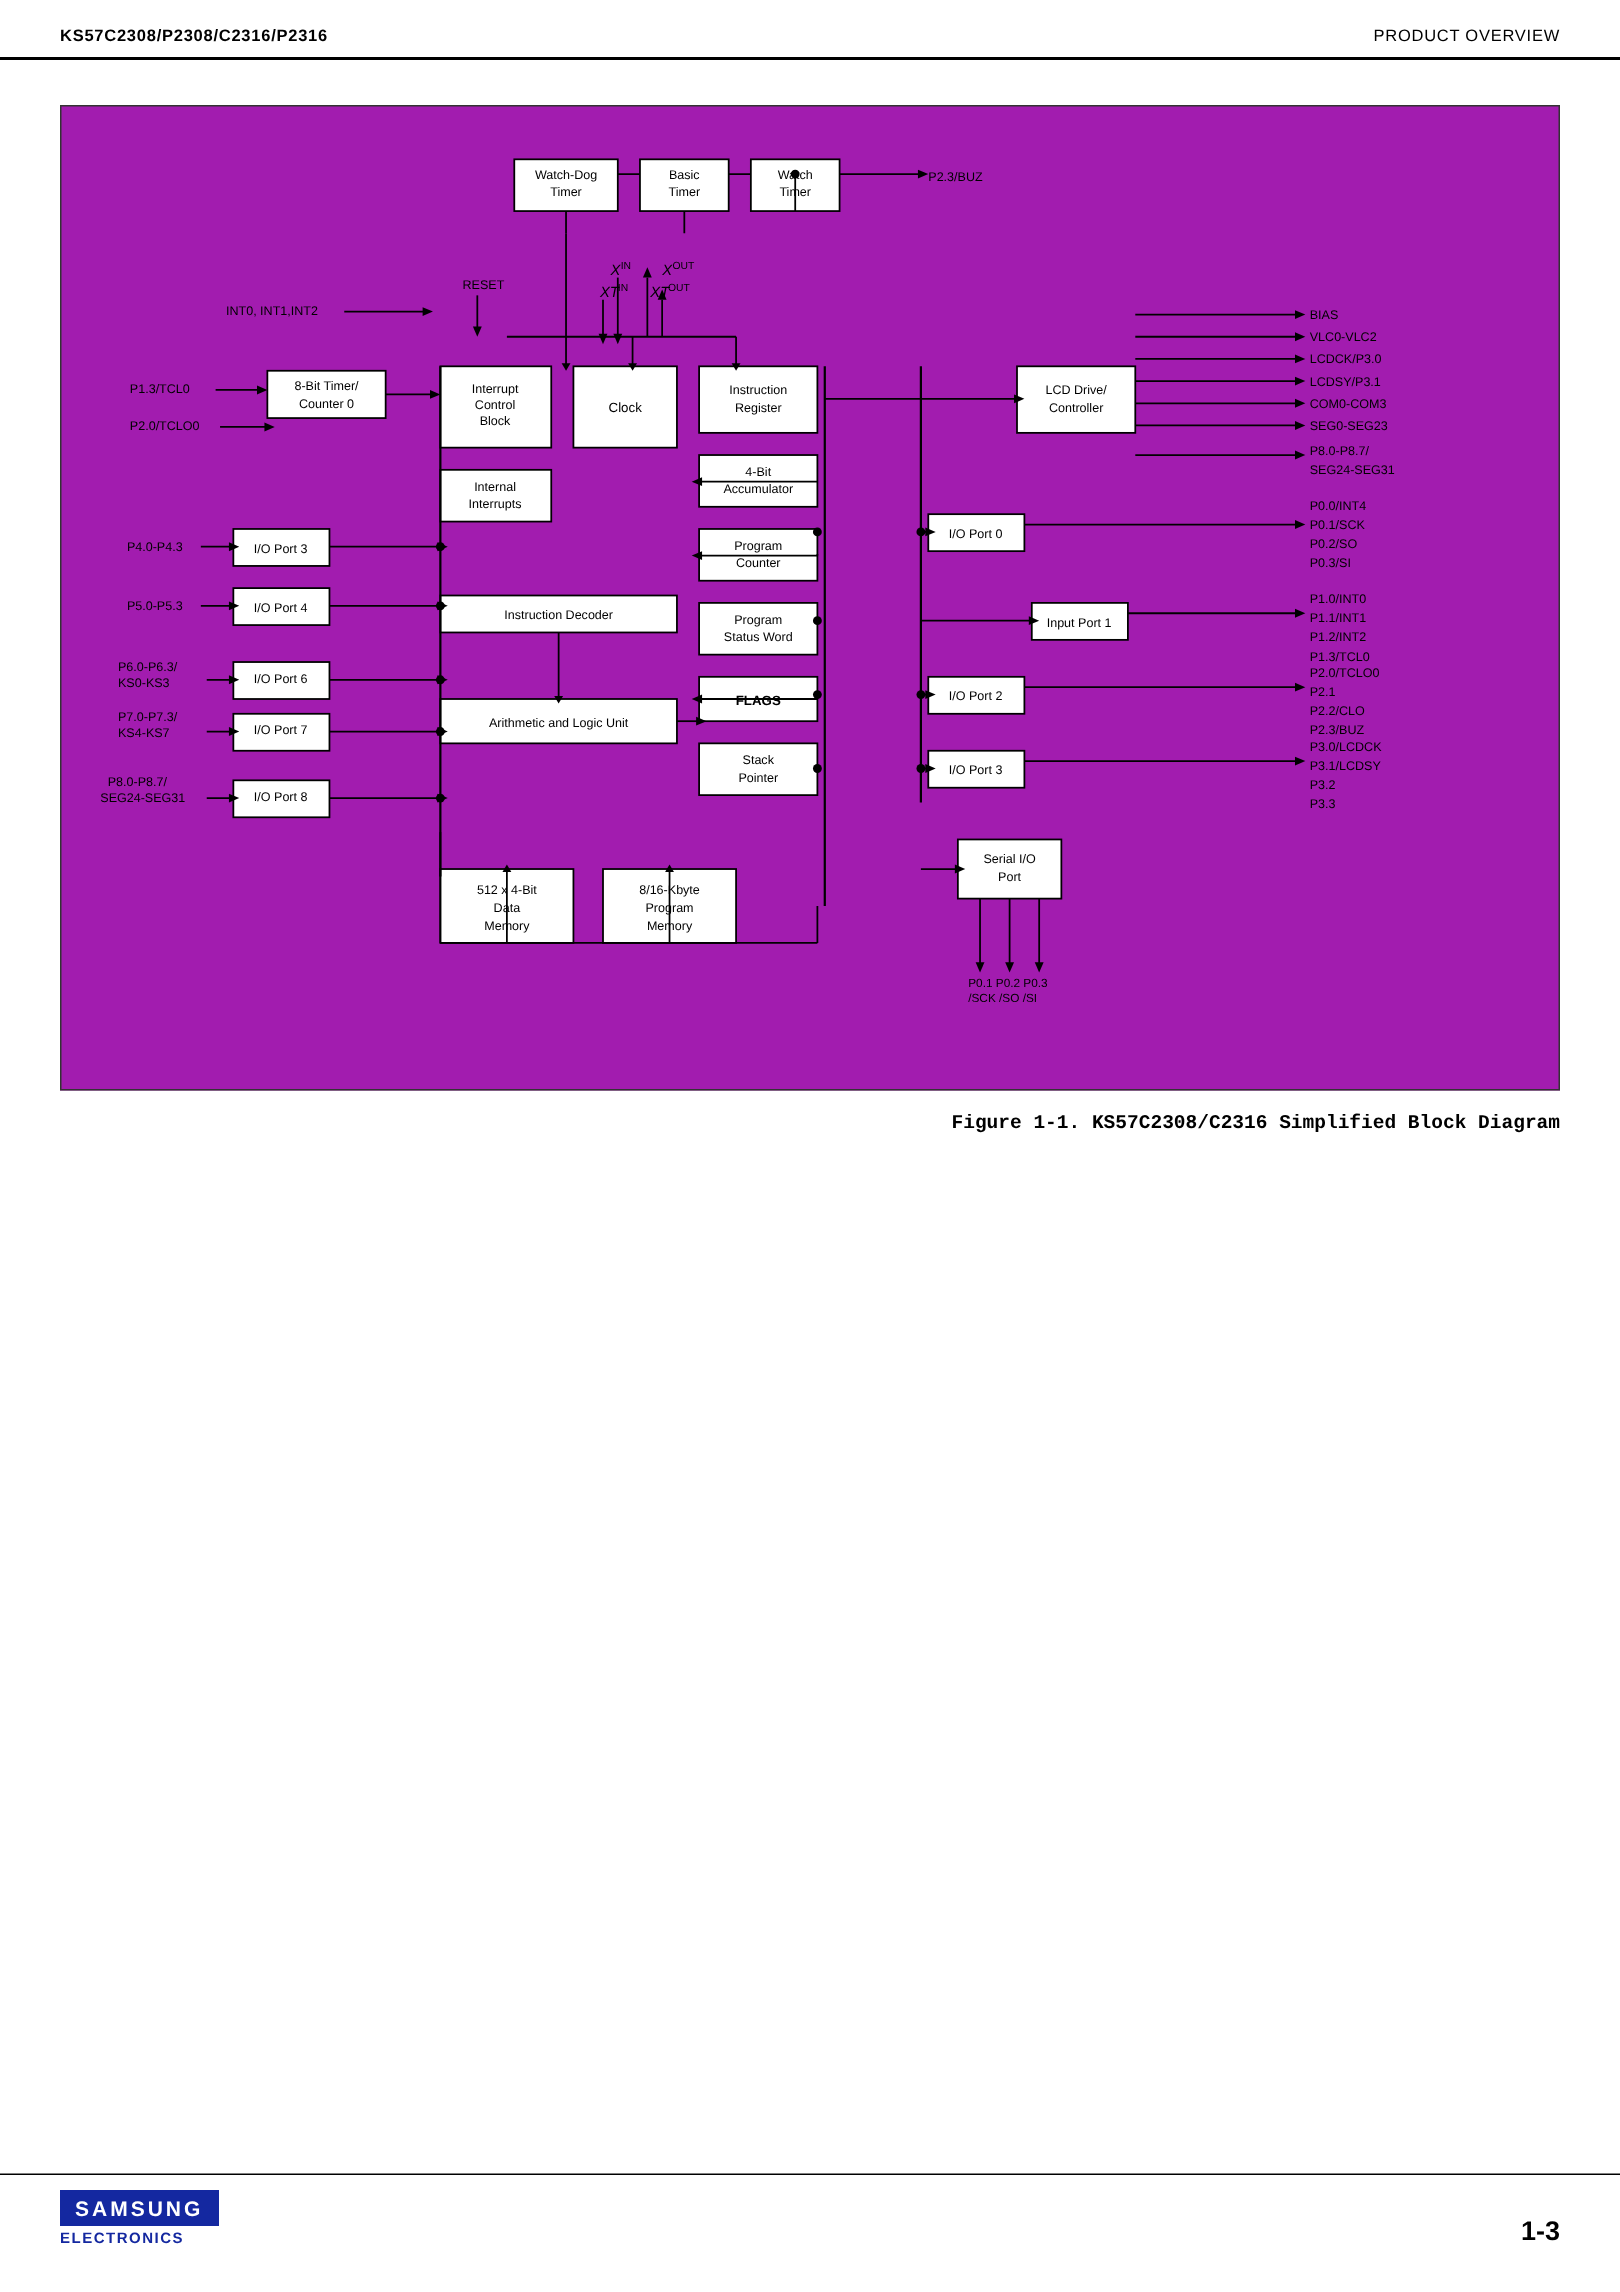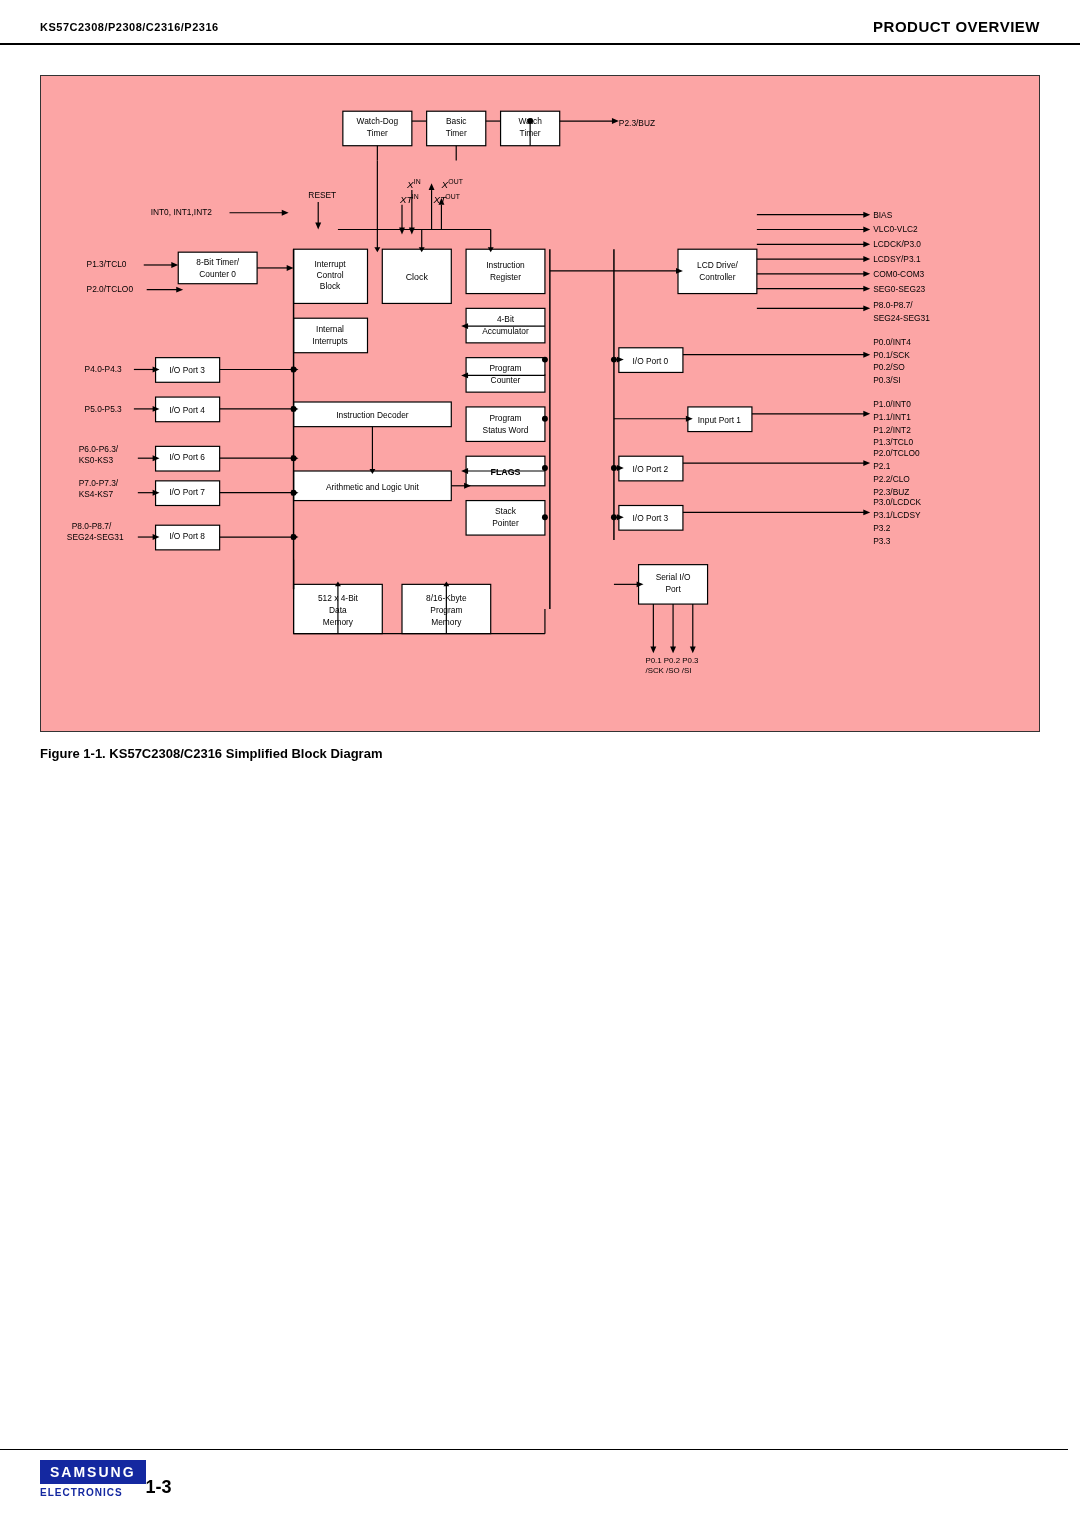--- a/index.html
+++ b/index.html
@@ -22,57 +22,59 @@
       gap: 40px;
     }
 
     .header-left {
       font-weight: bold;
       font-size: 11px;
       letter-spacing: 0.5px;
     }
 
     .header-right {
-      font-weight: bold;
-      font-size: 15px;
+      font-weight: normal;
+      font-size: 11px;
       letter-spacing: 0.5px;
     }
 
     .page-content {
       padding: 30px 40px 20px 40px;
     }
 
     .section-title {
       font-size: 20px;
       font-weight: bold;
       margin-bottom: 24px;
       letter-spacing: 1px;
     }
 
     .diagram-container {
       border: 1.5px solid #333;
       padding: 16px;
       position: relative;
-      background: #fca5a5;
+      background: #a21caf;
       margin-bottom: 14px;
     }
 
     .figure-caption {
-      text-align: left;
+      text-align: right;
       font-size: 13px;
       font-weight: bold;
       margin-bottom: 20px;
+      font-family: Liberation Mono, monospace;
     }
 
     .page-footer {
       position: absolute;
       bottom: 30px;
       left: 0;
-      right: 12px;
+      right: 0;
       display: flex;
+      justify-content: space-between;
       align-items: flex-end;
       padding: 0 40px;
       border-top: 1.5px solid #000;
       padding-top: 10px;
     }
 
     .samsung-logo {
       display: flex;
       flex-direction: column;
       align-items: flex-start;

